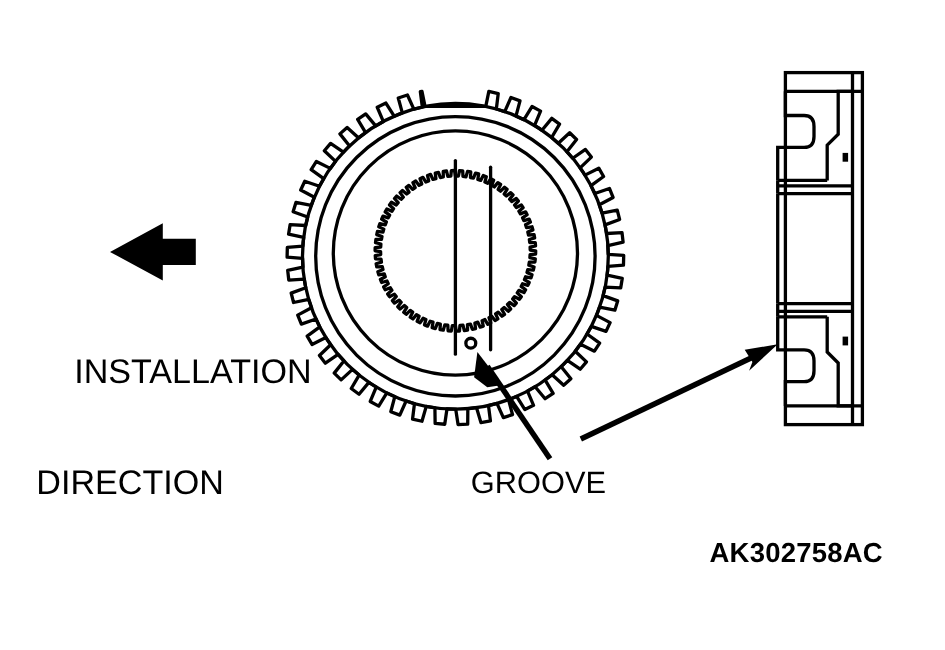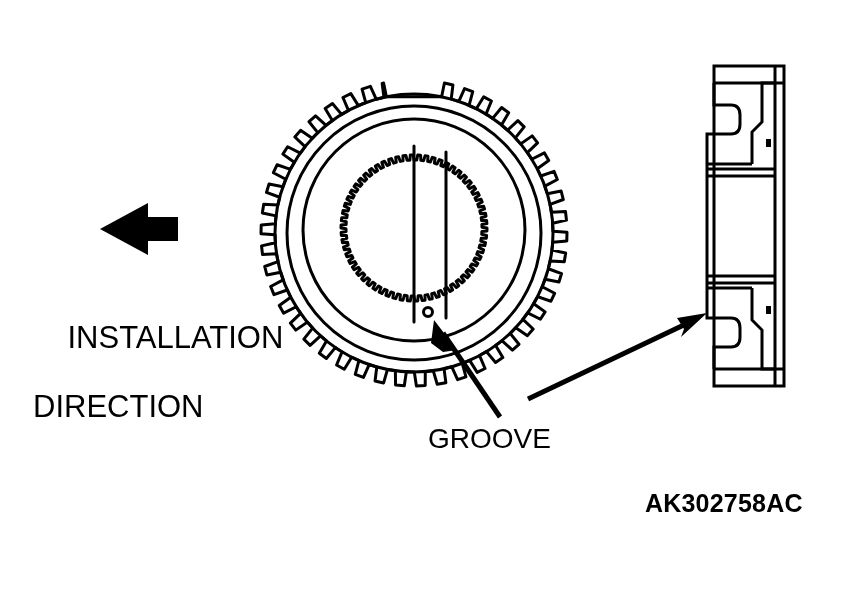--- a/index.html
+++ b/index.html
@@ -31,20 +31,21 @@
     line-height: 1.12;
   }
   #install-direction-label {
     left: 33px;
     top: 286px;
     font-size: 31px;
     letter-spacing: 0px;
   }
   #install-direction-label .line2 {
     display: block;
+    margin-top: 32px;
   }
   #groove-label {
     left: 428px;
     top: 423px;
     font-size: 28px;
   }
   #figure-code-label {
     left: 645px;
     top: 489px;
     font-size: 25px;

